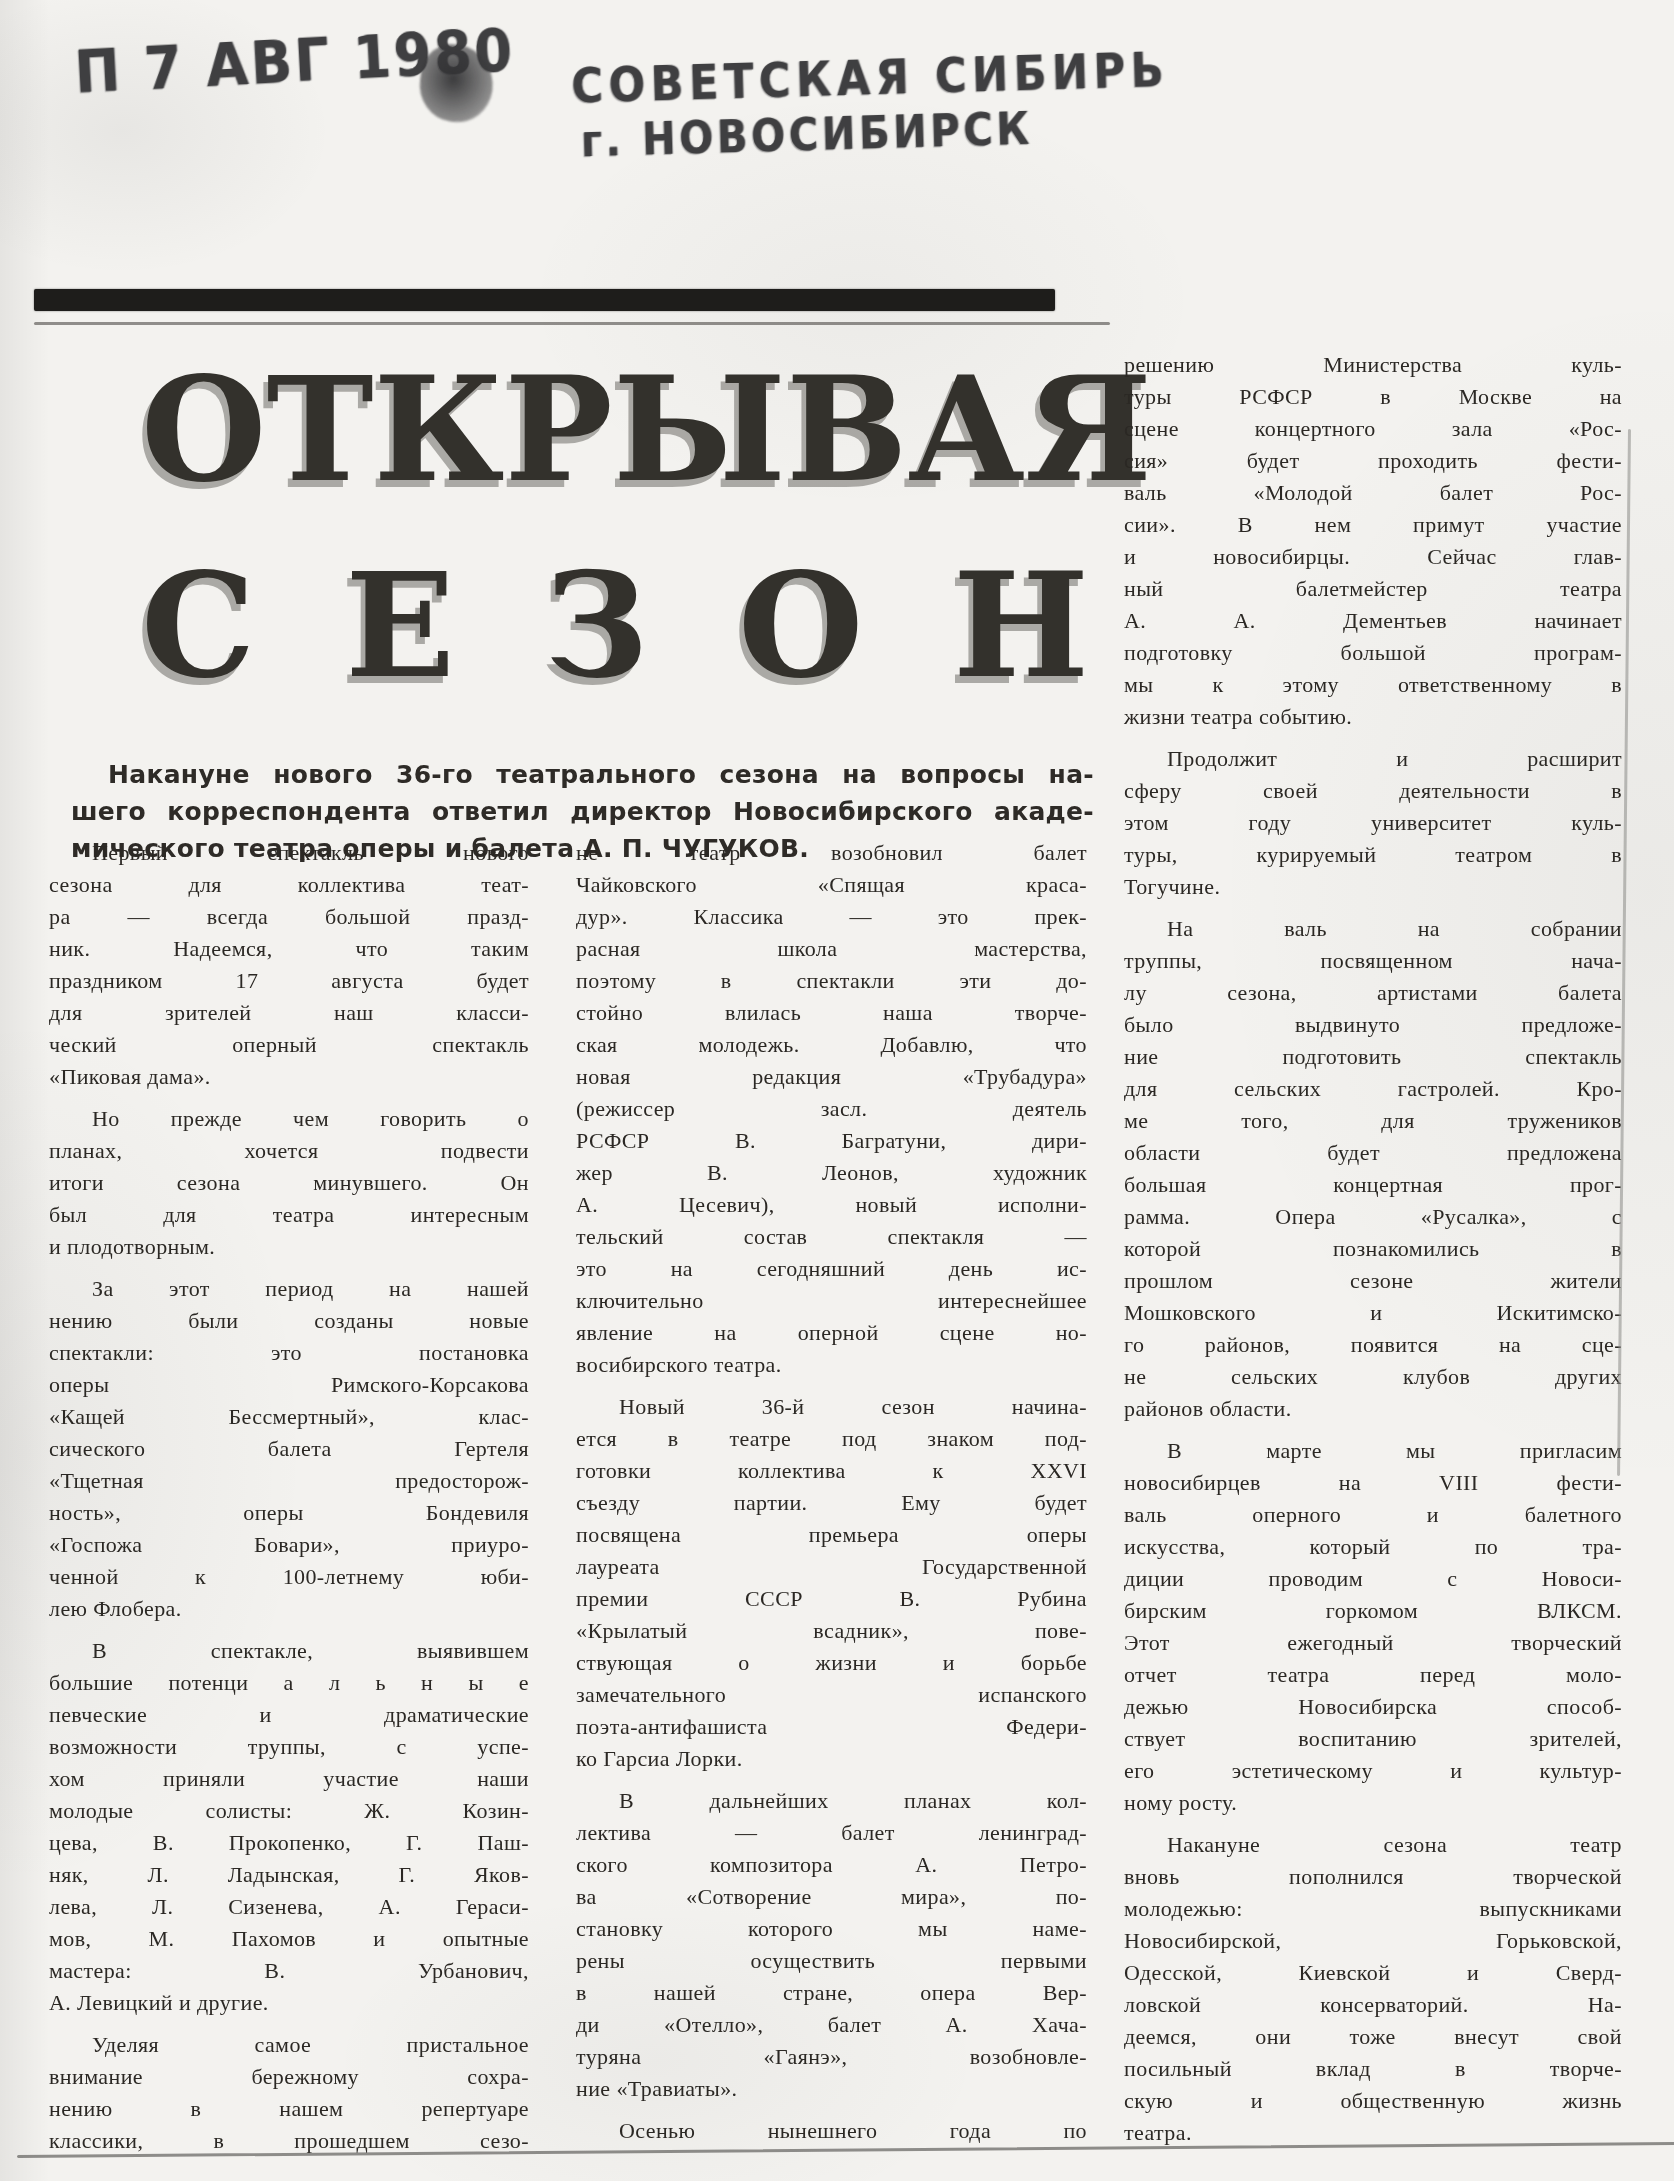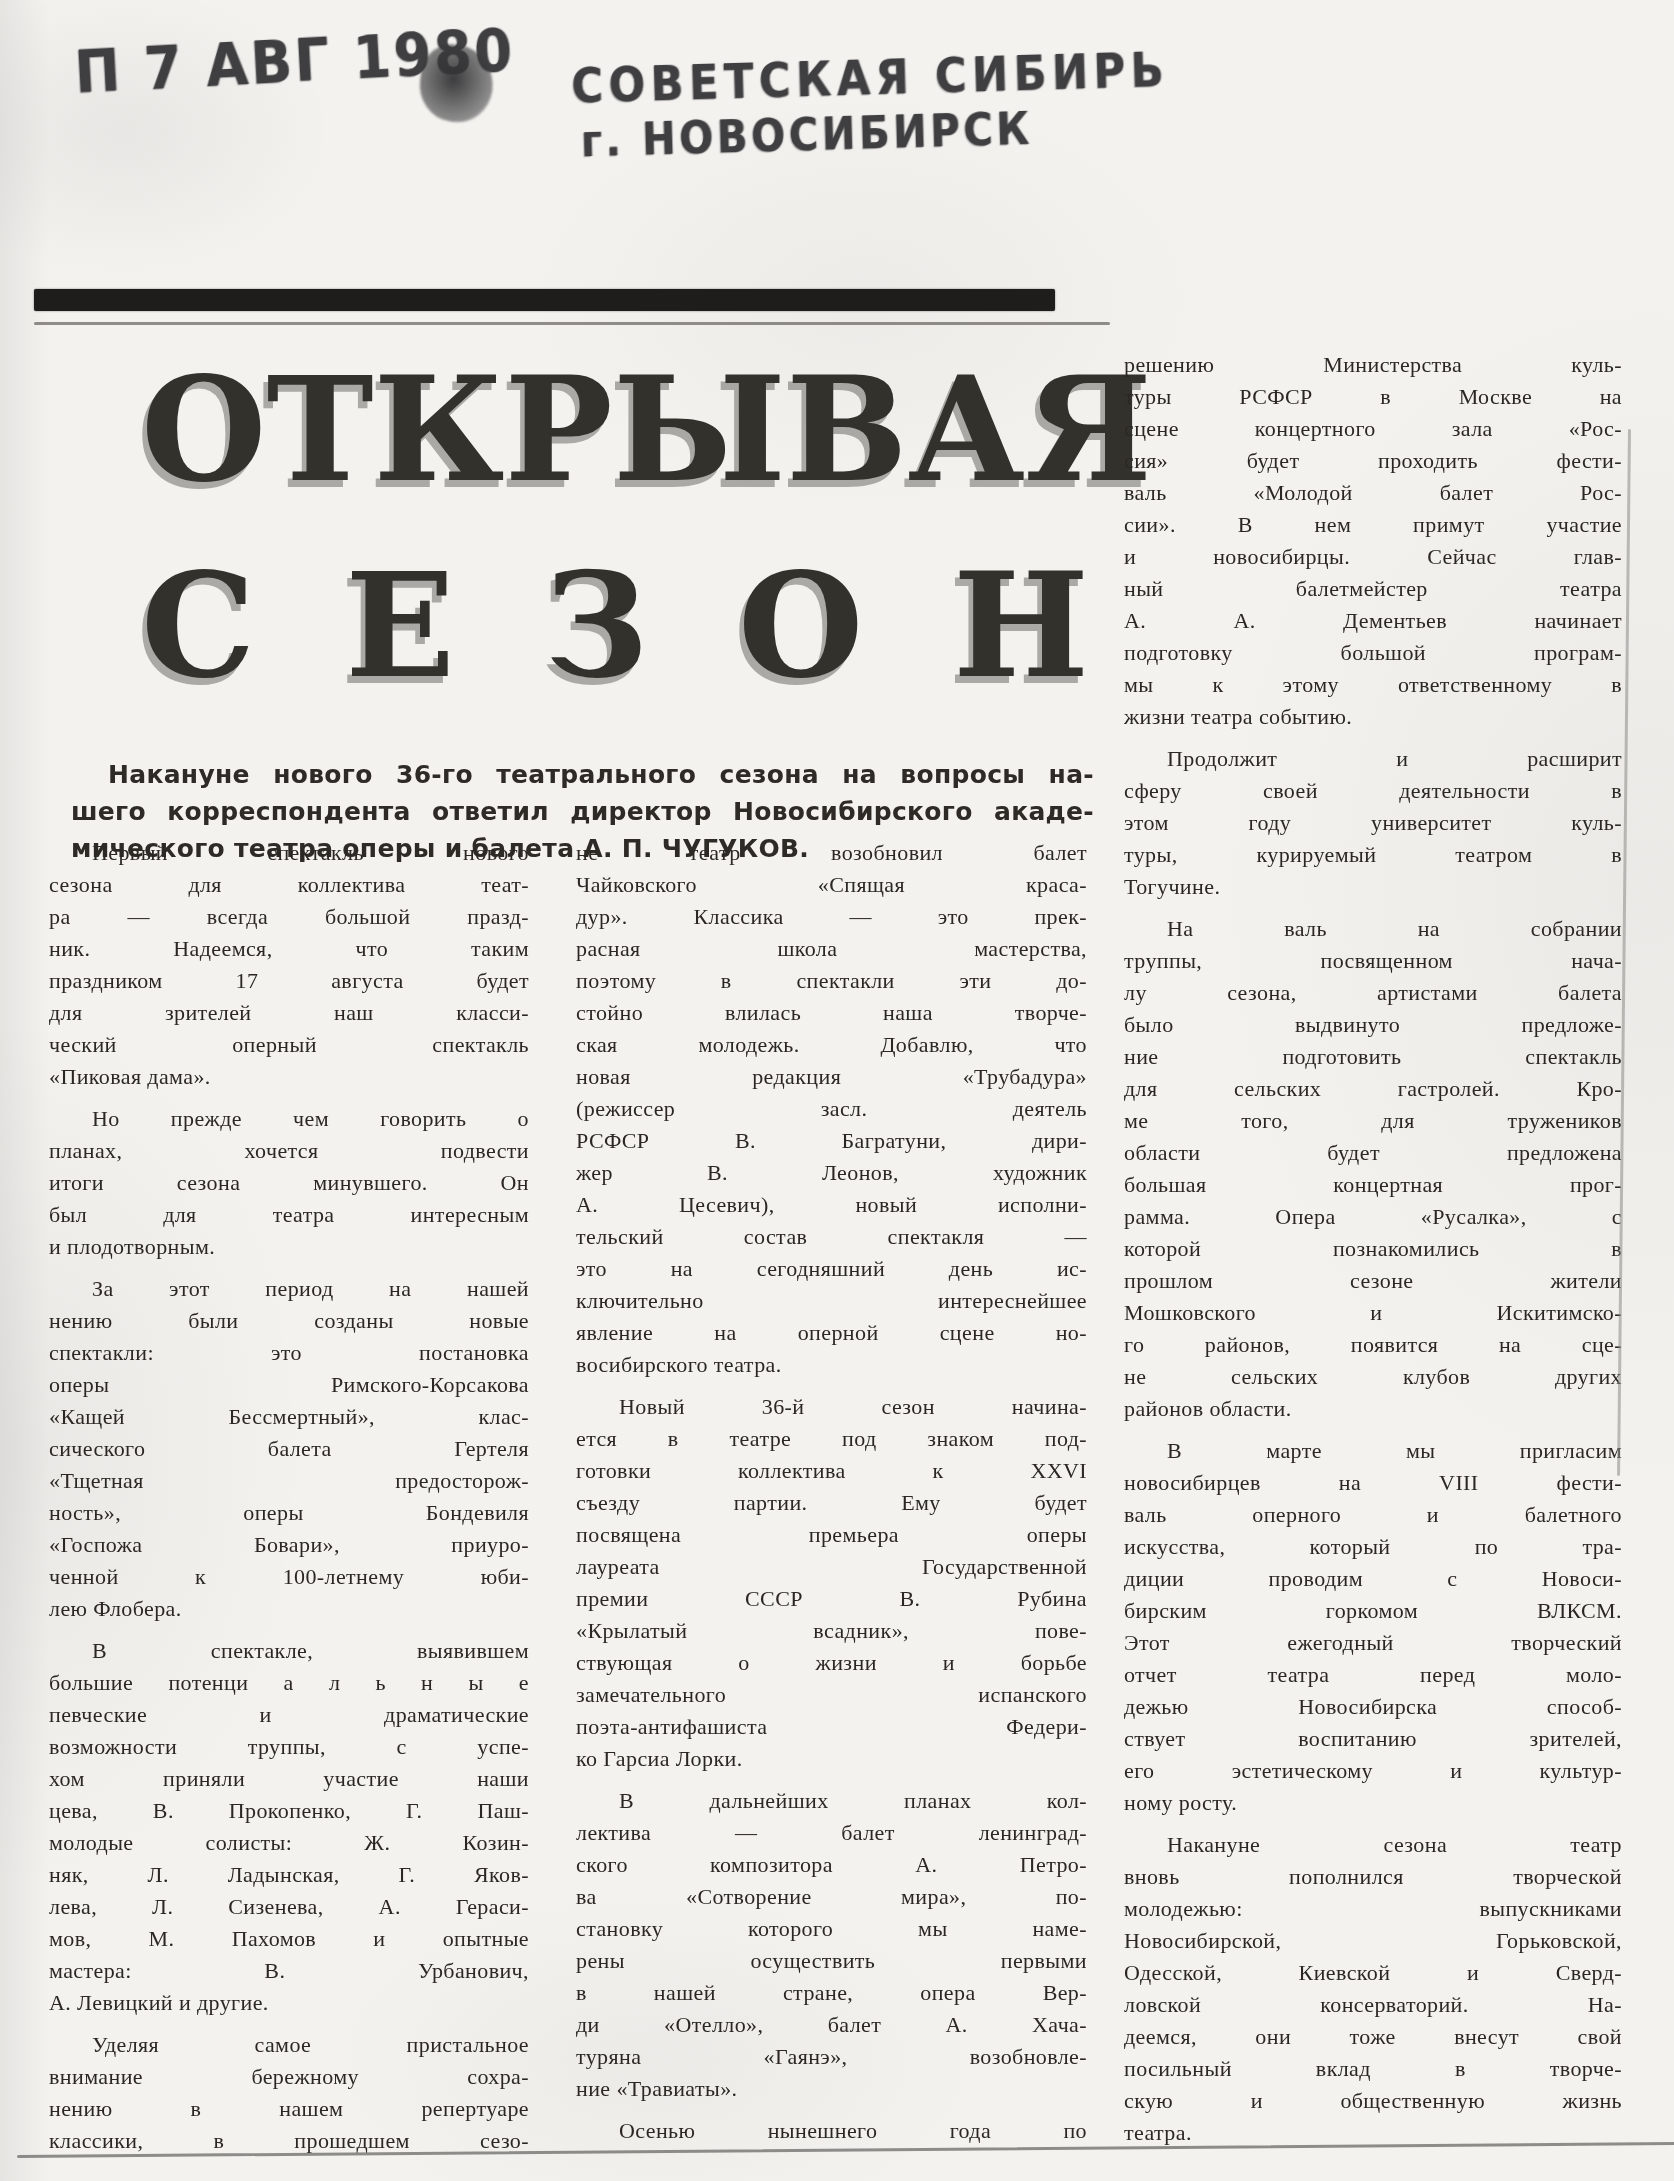--- a/index.html
+++ b/index.html
@@ -138,22 +138,22 @@
       <div class="tl">«Тщетная предосторож-</div>
       <div class="tl">ность», оперы Бондевиля</div>
       <div class="tl">«Госпожа Бовари», приуро-</div>
       <div class="tl">ченной к 100-летнему юби-</div>
       <div class="tl end">лею Флобера.</div>
       <div class="tl ind">В спектакле, выявившем</div>
       <div class="tl">большие потенци а л ь н ы е</div>
       <div class="tl">певческие и драматические</div>
       <div class="tl">возможности труппы, с успе-</div>
       <div class="tl">хом приняли участие наши</div>
+      <div class="tl">молодые солисты: Ж. Козин-</div>
       <div class="tl">цева, В. Прокопенко, Г. Паш-</div>
-      <div class="tl">молодые солисты: Ж. Козин-</div>
       <div class="tl">няк, Л. Ладынская, Г. Яков-</div>
       <div class="tl">лева, Л. Сизенева, А. Гераси-</div>
       <div class="tl">мов, М. Пахомов и опытные</div>
       <div class="tl">мастера: В. Урбанович,</div>
       <div class="tl end">А. Левицкий и другие.</div>
       <div class="tl ind">Уделяя самое пристальное</div>
       <div class="tl">внимание бережному сохра-</div>
       <div class="tl">нению в нашем репертуаре</div>
       <div class="tl">классики, в прошедшем сезо-</div>
     </div>

